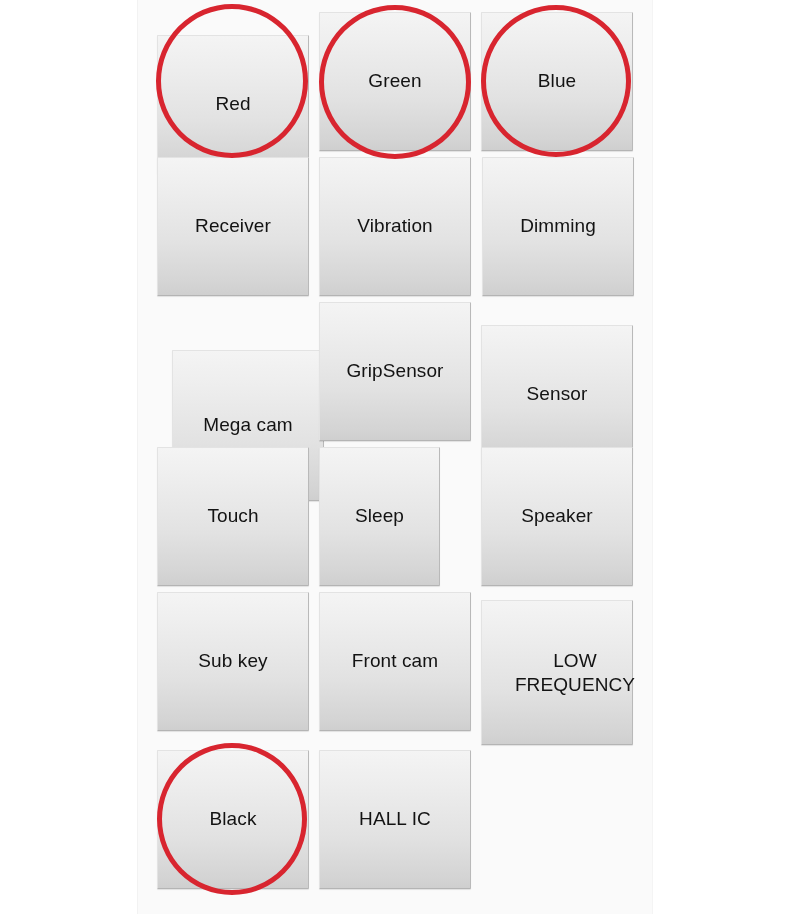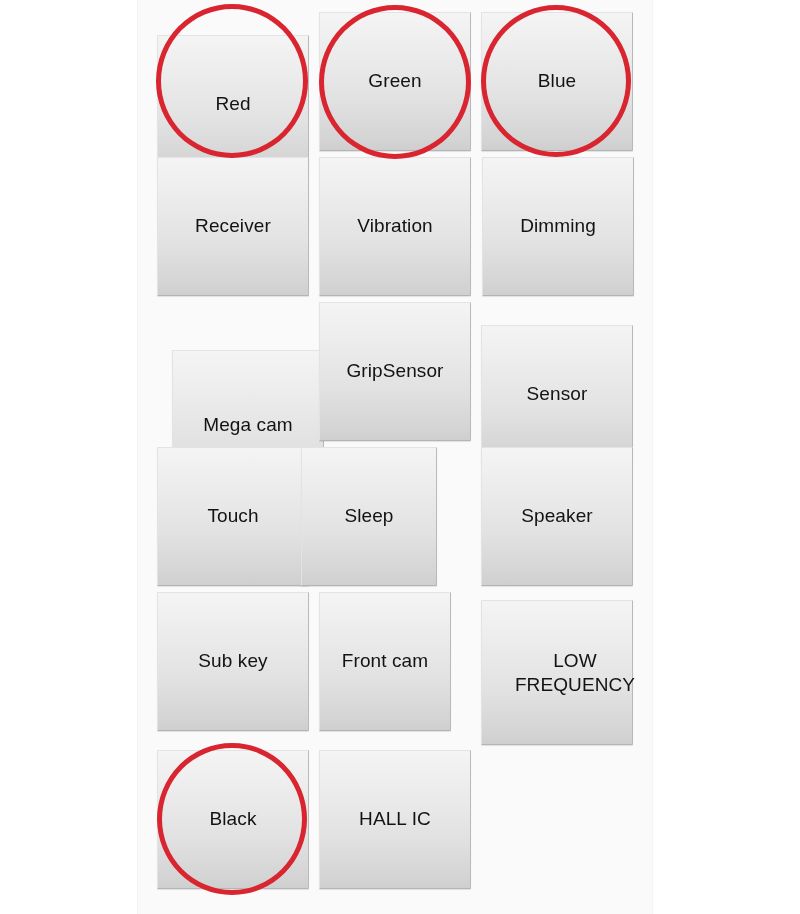--- a/index.html
+++ b/index.html
@@ -122,30 +122,30 @@
       </div>
       <div class="tile" style="left: 319px; top: 302px; width: 152px; height: 139px; color: rgb(19, 19, 19);">
         <span class="tile-label">GripSensor</span>
       </div>
       <div class="tile" style="left: 481px; top: 302px; width: 152px; height: 139px; color: rgb(19, 19, 19); margin-top: 23px;">
         <span class="tile-label">Sensor</span>
       </div>
       <div class="tile" style="left: 157px; top: 447px; width: 152px; height: 139px; color: rgb(19, 19, 19);">
         <span class="tile-label">Touch</span>
       </div>
-      <div class="tile" style="left: 301px; top: 447px; width: 136px; height: 139px; color: rgb(19, 19, 19);">
+      <div class="tile" style="left: 319px; top: 447px; width: 121px; height: 139px; color: rgb(19, 19, 19);">
         <span class="tile-label">Sleep</span>
       </div>
       <div class="tile" style="left: 481px; top: 447px; width: 152px; height: 139px; color: rgb(19, 19, 19);">
         <span class="tile-label">Speaker</span>
       </div>
       <div class="tile" style="left: 157px; top: 592px; width: 152px; height: 139px; color: rgb(19, 19, 19);">
         <span class="tile-label">Sub key</span>
       </div>
-      <div class="tile" style="left: 319px; top: 592px; width: 132px; height: 139px; color: rgb(19, 19, 19);">
+      <div class="tile" style="left: 319px; top: 592px; width: 152px; height: 139px; color: rgb(19, 19, 19);">
         <span class="tile-label">Front cam</span>
       </div>
       <div class="tile two-line" style="left: 481px; top: 600px; width: 152px; height: 145px; color: rgb(19, 19, 19);">
         <span class="tile-label">LOW<br>FREQUENCY</span>
       </div>
       <div class="tile" style="left: 157px; top: 750px; width: 152px; height: 139px; color: rgb(19, 19, 19);">
         <span class="tile-label">Black</span>
       </div>
       <div class="tile" style="left: 319px; top: 750px; width: 152px; height: 139px; color: rgb(19, 19, 19);">
         <span class="tile-label">HALL IC</span>

